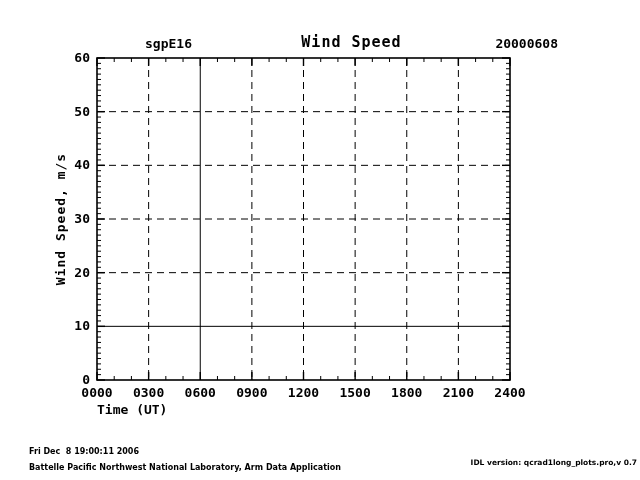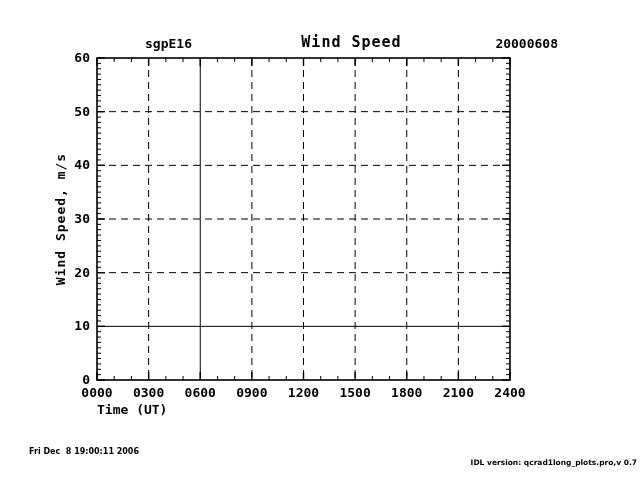--- a/index.html
+++ b/index.html
@@ -234,20 +234,21 @@
       <text x="90" y="223" fill="#000000" text-anchor="end" font-family="&quot;DejaVu Sans Mono&quot;,&quot;Liberation Mono&quot;,monospace" font-size="13px" font-weight="bold">30</text>
       <text x="90" y="169.33333333333334" fill="#000000" text-anchor="end" font-family="&quot;DejaVu Sans Mono&quot;,&quot;Liberation Mono&quot;,monospace" font-size="13px" font-weight="bold">40</text>
       <text x="90" y="115.66666666666663" fill="#000000" text-anchor="end" font-family="&quot;DejaVu Sans Mono&quot;,&quot;Liberation Mono&quot;,monospace" font-size="13px" font-weight="bold">50</text>
       <text x="90" y="62" fill="#000000" text-anchor="end" font-family="&quot;DejaVu Sans Mono&quot;,&quot;Liberation Mono&quot;,monospace" font-size="13px" font-weight="bold">60</text>
     </svg>
 
   <div id="xaxis-title">Time (UT)</div>
   <div id="yaxis-title">Wind Speed, m/s</div>
 
   <div id="footer-run-timestamp" class="footer-left">Fri Dec  8 19:00:11 2006</div>
+  <div id="footer-org" class="footer-left">Battelle Pacific Northwest National Laboratory, Arm Data Application</div>
 
   <div id="footer-right">
     <div>IDL version: qcrad1long_plots.pro,v 0.7</div>
     
     
     
   </div>
 
 </div>
 

